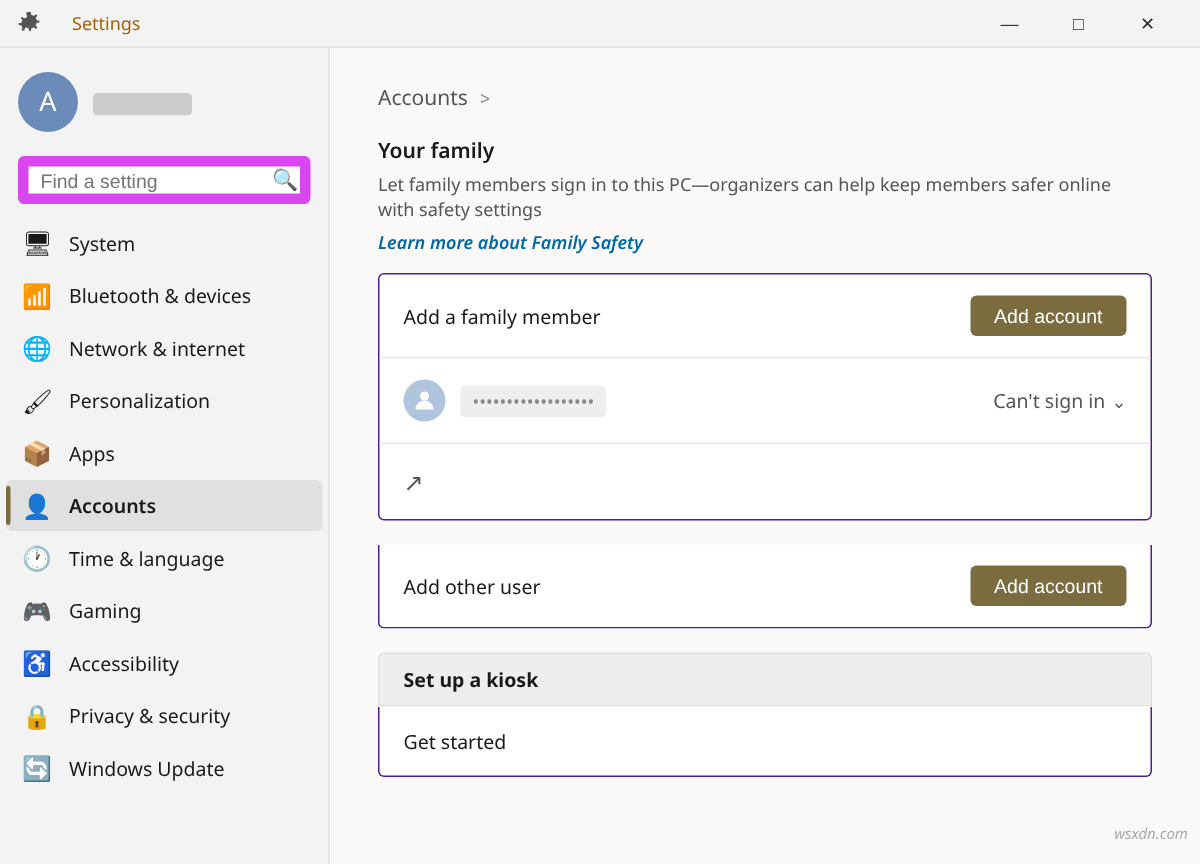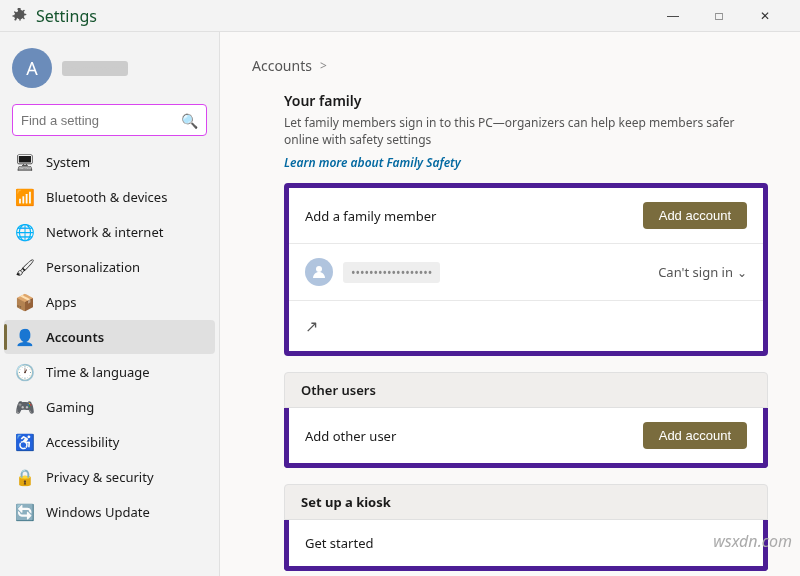--- a/index.html
+++ b/index.html
@@ -27,22 +27,23 @@
     .title-bar-left {
       display: flex;
       align-items: center;
       gap: 8px;
     }
     .title-bar-icon {
       width: 16px;
       height: 16px;
     }
     .title-bar-title {
-      font-size: 16px;
-      color: #14532d;
+      font-size: 12px;
+      color: #a16207;
+      margin-left: 12px;
     }
     .title-bar-controls {
       display: flex;
       gap: 0;
     }
     .title-bar-btn {
       width: 46px;
       height: 32px;
       display: flex;
       align-items: center;
@@ -105,21 +106,21 @@
     }
 
     
     .search-box {
       margin: 4px 12px 8px 12px;
       position: relative;
     }
     .search-input {
       width: 100%;
       height: 32px;
-      border: 1px solid #d946ef;
+      border: 7px solid #d946ef;
       border-radius: 4px;
       padding: 0 32px 0 8px;
       font-size: 13px;
       background: white;
       outline: none;
     }
     .search-icon-wrap {
       position: absolute;
       right: 8px;
       top: 50%;
@@ -216,21 +217,21 @@
       cursor: pointer;
       text-decoration: none;
       margin-bottom: 12px;
       display: inline-block;
       font-style: italic;
     }
 
     
     .card {
       background: white;
-      border: 5px solid #4c1d95;
+      border: 1px solid #4c1d95;
       border-radius: 4px;
       margin-bottom: 2px;
     }
     .card-row {
       display: flex;
       align-items: center;
       padding: 14px 16px;
       justify-content: space-between;
     }
     .card-row + .card-row {
@@ -291,21 +292,20 @@
       font-size: 13px;
       color: #888;
       background: #e8e8e8;
       padding: 2px 8px;
       border-radius: 3px;
     }
 
     
     .section-group {
       margin-bottom: 16px;
-      margin-left: 32px;
     }
     .other-users-header {
       background: #f0eeec;
       padding: 8px 16px;
       font-size: 13px;
       font-weight: 600;
       color: #1a1a1a;
       border: 1px solid #e0e0e0;
       border-radius: 4px 4px 0 0;
     }
@@ -314,23 +314,23 @@
       padding: 8px 16px;
       font-size: 13px;
       font-weight: 700;
       color: #1a1a1a;
       border: 1px solid #e0e0e0;
       border-radius: 4px 4px 0 0;
       margin-top: 8px;
     }
     .watermark {
       position: fixed;
-      bottom: 24px;
+      bottom: 14px;
       right: 8px;
-      font-size: 16px;
+      font-size: 10px;
       color: #aaa;
       font-style: italic;
     }
   </style>
 </head>
 <body>
 
 <div class="title-bar">
   <div class="title-bar-left">
     <div class="title-bar-icon">
@@ -452,21 +452,20 @@
           </div>
         </div>
 
         <div class="card-row">
           <span class="ext-link-icon" style="font-size:16px;">↗</span>
         </div>
       </div>
     </div>
 
     <div class="section-group">
-      <div class="other-users-header">Other users</div>
       <div class="card" style="border-radius: 0 0 4px 4px; border-top: none;">
         <div class="card-row">
           <span class="card-label">Add other user</span>
           <button class="add-account-btn">Add account</button>
         </div>
       </div>
     </div>
 
     <div class="section-group">
       <div class="kiosk-header">Set up a kiosk</div>

